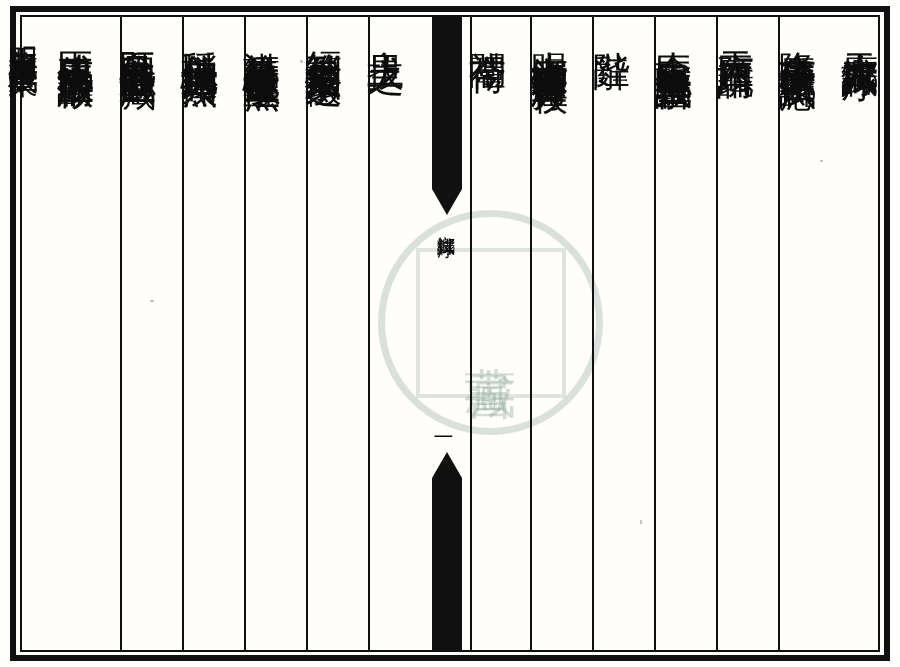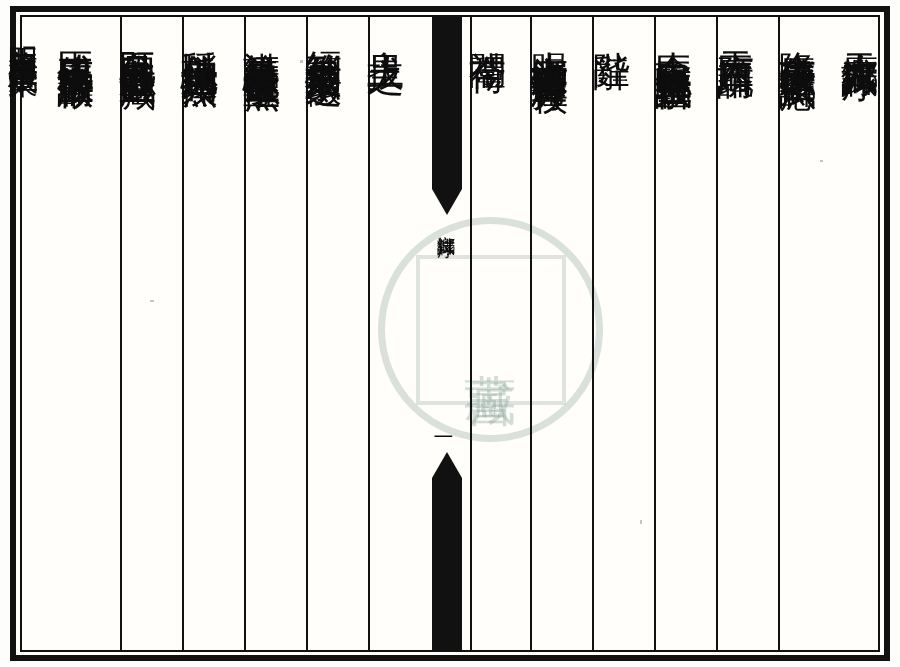--- a/index.html
+++ b/index.html
@@ -32,21 +32,21 @@
     top: 15px;
     width: 860px;
     height: 637px;
     border: 2px solid #111111;
     box-sizing: border-box;
   }
   
   .seal {
     position: absolute;
     left: 378px;
-    top: 217px;
+    top: 210px;
     width: 225px;
     height: 225px;
     border-radius: 50%;
     border: 7px solid rgba(150,170,160,0.35);
     box-sizing: border-box;
     z-index: 0;
     text-align: right;
   }
   .seal-inner {
     position: absolute;

